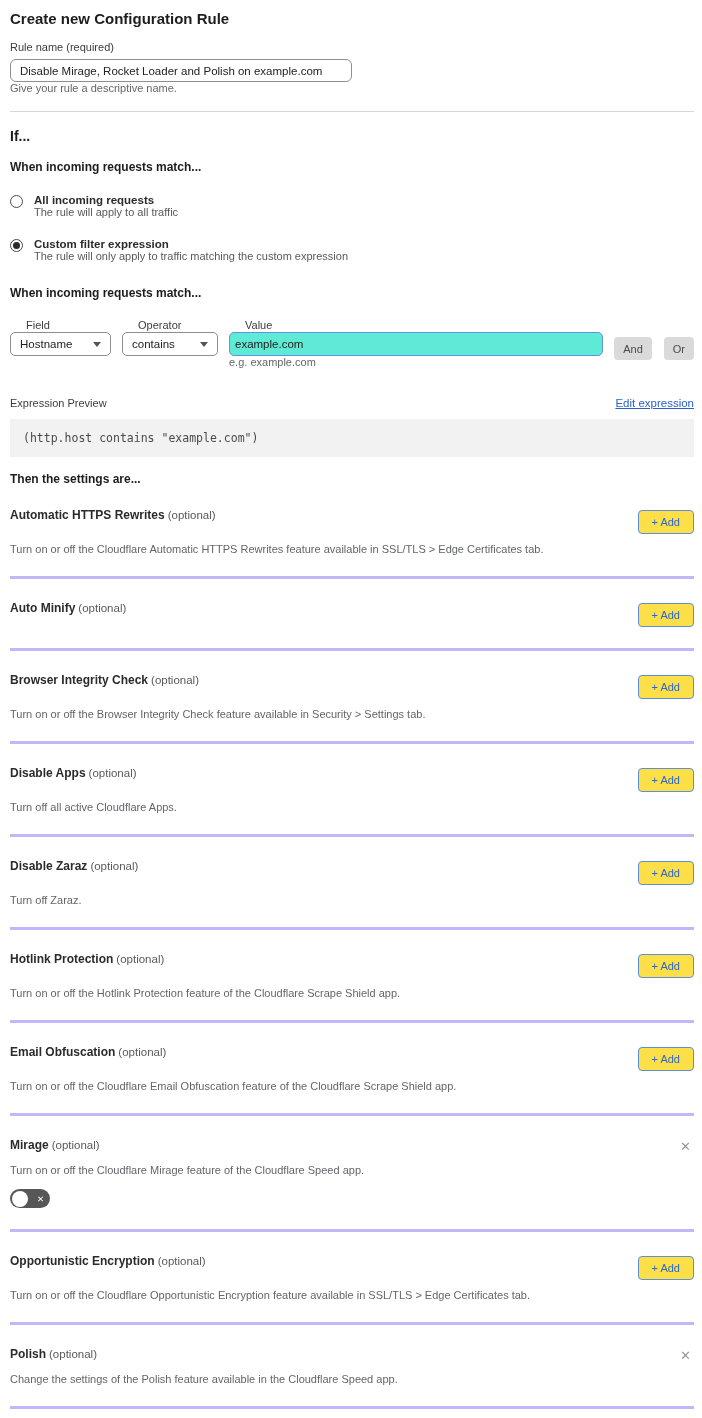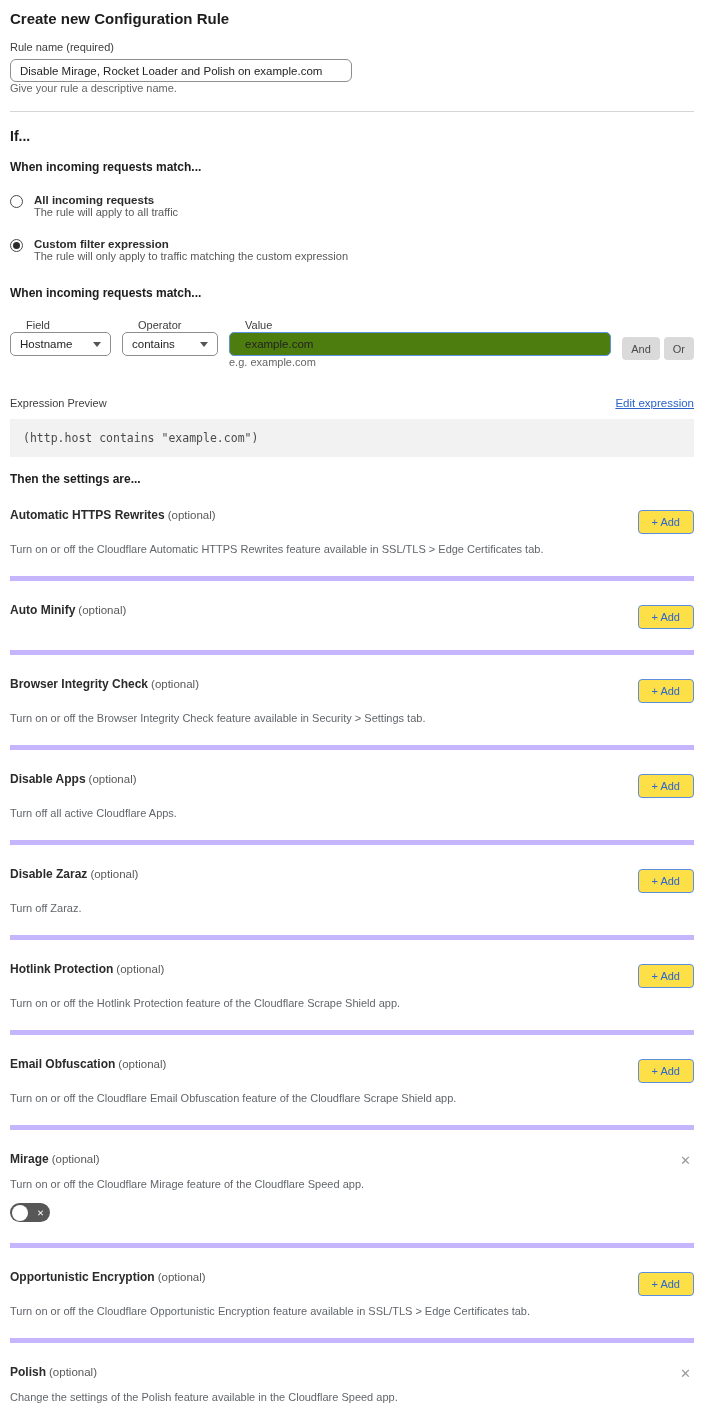--- a/index.html
+++ b/index.html
@@ -36,40 +36,40 @@
     height:24px; border:1px solid #8e8e8e; border-radius:5px; background:#fff;
     display:flex; align-items:center; justify-content:space-between;
     padding:0 9px; font-size:11.5px; color:#232323; cursor:pointer;
   }
   .caret { width:0; height:0; border-left:4px solid transparent; border-right:4px solid transparent; border-top:5px solid #555; }
   .col-field .select-box { width:101px; }
   .col-operator .select-box { width:96px; }
   .col-value { flex:1; }
   .value-input {
     width:100%; height:24px; border:1px solid #5f93e3; border-radius:5px;
-    background:#4d7c0f; padding:0 15px; font-size:11.5px; color:#232323;
+    background:#5eead4; padding:0 5px; font-size:11.5px; color:#232323;
     font-family:"Liberation Sans", sans-serif; outline:none;
   }
-  .conj-buttons { display:flex; gap:4px; margin-top:18px; }
+  .conj-buttons { display:flex; gap:12px; margin-top:18px; }
   .conj-btn {
     height:23px; padding:0 9px; background:#dadada; border:none; border-radius:4px;
     font-size:11px; color:#4a4a4a; font-family:"Liberation Sans", sans-serif; cursor:pointer;
   }
 
   .preview-head { display:flex; justify-content:space-between; align-items:baseline; margin-top:29px;gap:20px; }
   .preview-label { font-size:11px; color:#3d3d3d; }
   .edit-link { font-size:11.5px; color:#2b62c9; text-decoration:underline; cursor:pointer; }
   .code-block {
     margin-top:10px; background:#f2f2f2; padding:12px 13px;
     font-family:"DejaVu Sans Mono", monospace; font-size:11.5px; color:#4a4a4a;
   }
 
   .settings-heading { font-size:12px; font-weight:700; margin:15px 0 0; color:#1d1d1d; }
 
-  .setting-row { border-bottom:5px solid #c4b5fd; padding:22px 0 21px; }
+  .setting-row { border-bottom:3px solid #c4b5fd; padding:22px 0 21px; }
   .row-head { display:flex; justify-content:space-between; align-items:flex-start; }
   .row-title { font-size:12px; font-weight:700; color:#2b2b2b; }
   .opt-suffix { font-weight:400; color:#595959; font-size:11.5px; margin-left:3px; }
   .add-btn {
     font-size:11px; color:#2d66cf; background:#fde047; border:1px solid #5c8ede;
     border-radius:4px; padding:5px 13px; cursor:pointer; margin-top:2px;
     font-family:"Liberation Sans", sans-serif;
   }
   .close-icon { color:#999; font-size:13px; cursor:pointer; line-height:1; padding:2px 3px; }
   .row-desc { margin-top:9px; font-size:11px; color:#62666a; }

